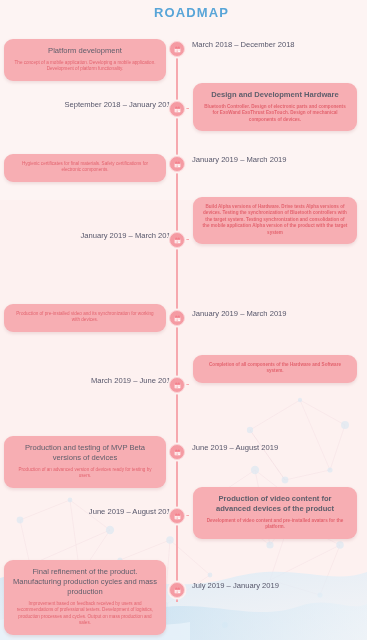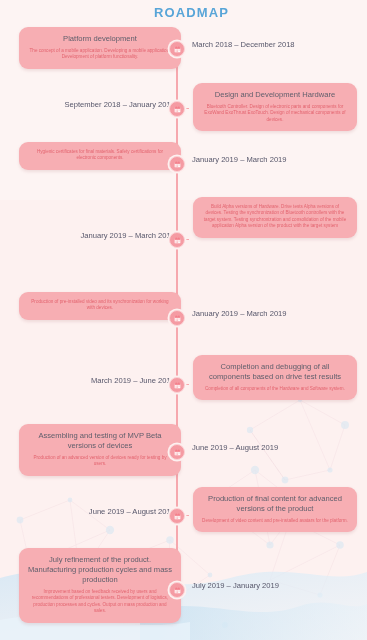--- a/index.html
+++ b/index.html
@@ -44,22 +44,22 @@
   .node svg { width:7px; height:7px; display:block; }
 
   .card {
     position:absolute;
     background:#f7aeb3;
     border-radius:9px;
     padding:7px 9px 8px 9px;
     box-shadow:0 1.5px 3px rgba(180,120,125,0.18);
     z-index:3;
   }
-  .card-left  { left:19px;  width:162px; }
-  .card-right { right:10px; width:164px; }
+  .card-left  { left:4px;  width:162px;margin-top:12px; }
+  .card-right { right:10px; width:164px;font-weight:bold; }
 
   .card-title {
     color:#5e5e6b;
     font-size:7.6px;
     line-height:10px;
     text-align:center;
     margin-bottom:4px;
   }
   .card-body {
     color:#e3646f;
@@ -254,42 +254,41 @@
             <rect x="3.6" y="8" width="2.4" height="2.2" rx="0.5" fill="#f7aeb3"></rect>
             <rect x="7" y="8" width="2.4" height="2.2" rx="0.5" fill="#f7aeb3"></rect>
             <rect x="10.4" y="8" width="2.4" height="2.2" rx="0.5" fill="#f7aeb3"></rect>
             <rect x="3.6" y="11" width="2.4" height="2.2" rx="0.5" fill="#f7aeb3"></rect>
             <rect x="7" y="11" width="2.4" height="2.2" rx="0.5" fill="#f7aeb3"></rect>
           </svg>
         </span>
       </div>
       <div class="date date-right" style="top:309px">January 2019 – March 2019</div>
       <div class="card card-right" style="top:355px">
-        <div class="card-title">Completion and debugging of all components based on drive test results</div>
         <div class="card-body">Completion of all components of the Hardware and Software system.</div>
       </div>
       <div class="connector" style="left:185px;top:384px;width:4px"></div>
       <div class="node" style="top:377px">
         <span>
           <svg viewBox="0 0 16 16" fill="none" aria-hidden="true">
             <rect x="1.5" y="3" width="13" height="11.5" rx="1.6" fill="#ffffff" opacity="0.95"></rect>
             <rect x="1.5" y="3" width="13" height="3.4" rx="1.4" fill="#f26d7b"></rect>
             <rect x="4" y="1" width="1.8" height="3.2" rx="0.9" fill="#f26d7b"></rect>
             <rect x="10.2" y="1" width="1.8" height="3.2" rx="0.9" fill="#f26d7b"></rect>
             <rect x="3.6" y="8" width="2.4" height="2.2" rx="0.5" fill="#f7aeb3"></rect>
             <rect x="7" y="8" width="2.4" height="2.2" rx="0.5" fill="#f7aeb3"></rect>
             <rect x="10.4" y="8" width="2.4" height="2.2" rx="0.5" fill="#f7aeb3"></rect>
             <rect x="3.6" y="11" width="2.4" height="2.2" rx="0.5" fill="#f7aeb3"></rect>
             <rect x="7" y="11" width="2.4" height="2.2" rx="0.5" fill="#f7aeb3"></rect>
           </svg>
         </span>
       </div>
       <div class="date date-left" style="top:376px">March 2019 – June 2019</div>
       <div class="card card-left" style="top:424px">
-        <div class="card-title">Assembling and testing of MVP Beta versions of devices</div>
+        <div class="card-title">Production and testing of MVP Beta versions of devices</div>
         <div class="card-body">Production of an advanced version of devices ready for testing by users.</div>
       </div>
       <div class="connector" style="left:176px;top:451px;width:0px"></div>
       <div class="connector" style="left:170px;top:451px;width:0px"></div>
       <div class="node" style="top:444px">
         <span>
           <svg viewBox="0 0 16 16" fill="none" aria-hidden="true">
             <rect x="1.5" y="3" width="13" height="11.5" rx="1.6" fill="#ffffff" opacity="0.95"></rect>
             <rect x="1.5" y="3" width="13" height="3.4" rx="1.4" fill="#f26d7b"></rect>
             <rect x="4" y="1" width="1.8" height="3.2" rx="0.9" fill="#f26d7b"></rect>
@@ -297,42 +296,42 @@
             <rect x="3.6" y="8" width="2.4" height="2.2" rx="0.5" fill="#f7aeb3"></rect>
             <rect x="7" y="8" width="2.4" height="2.2" rx="0.5" fill="#f7aeb3"></rect>
             <rect x="10.4" y="8" width="2.4" height="2.2" rx="0.5" fill="#f7aeb3"></rect>
             <rect x="3.6" y="11" width="2.4" height="2.2" rx="0.5" fill="#f7aeb3"></rect>
             <rect x="7" y="11" width="2.4" height="2.2" rx="0.5" fill="#f7aeb3"></rect>
           </svg>
         </span>
       </div>
       <div class="date date-right" style="top:443px">June 2019 – August 2019</div>
       <div class="card card-right" style="top:487px">
-        <div class="card-title">Production of final content for advanced versions of the product</div>
+        <div class="card-title">Production of video content for advanced devices of the product</div>
         <div class="card-body">Development of video content and pre-installed avatars for the platform.</div>
       </div>
       <div class="connector" style="left:185px;top:515px;width:4px"></div>
       <div class="node" style="top:508px">
         <span>
           <svg viewBox="0 0 16 16" fill="none" aria-hidden="true">
             <rect x="1.5" y="3" width="13" height="11.5" rx="1.6" fill="#ffffff" opacity="0.95"></rect>
             <rect x="1.5" y="3" width="13" height="3.4" rx="1.4" fill="#f26d7b"></rect>
             <rect x="4" y="1" width="1.8" height="3.2" rx="0.9" fill="#f26d7b"></rect>
             <rect x="10.2" y="1" width="1.8" height="3.2" rx="0.9" fill="#f26d7b"></rect>
             <rect x="3.6" y="8" width="2.4" height="2.2" rx="0.5" fill="#f7aeb3"></rect>
             <rect x="7" y="8" width="2.4" height="2.2" rx="0.5" fill="#f7aeb3"></rect>
             <rect x="10.4" y="8" width="2.4" height="2.2" rx="0.5" fill="#f7aeb3"></rect>
             <rect x="3.6" y="11" width="2.4" height="2.2" rx="0.5" fill="#f7aeb3"></rect>
             <rect x="7" y="11" width="2.4" height="2.2" rx="0.5" fill="#f7aeb3"></rect>
           </svg>
         </span>
       </div>
       <div class="date date-left" style="top:507px">June 2019 – August 2019</div>
       <div class="card card-left" style="top:548px">
-        <div class="card-title">July refinement of the product. Manufacturing production cycles and mass production</div>
+        <div class="card-title">Final refinement of the product. Manufacturing production cycles and mass production</div>
         <div class="card-body">Improvement based on feedback received by users and recommendations of professional testers. Development of logistics, production processes and cycles. Output on mass production and sales.</div>
       </div>
       <div class="connector" style="left:176px;top:589px;width:0px"></div>
       <div class="connector" style="left:170px;top:589px;width:0px"></div>
       <div class="node" style="top:582px">
         <span>
           <svg viewBox="0 0 16 16" fill="none" aria-hidden="true">
             <rect x="1.5" y="3" width="13" height="11.5" rx="1.6" fill="#ffffff" opacity="0.95"></rect>
             <rect x="1.5" y="3" width="13" height="3.4" rx="1.4" fill="#f26d7b"></rect>
             <rect x="4" y="1" width="1.8" height="3.2" rx="0.9" fill="#f26d7b"></rect>

